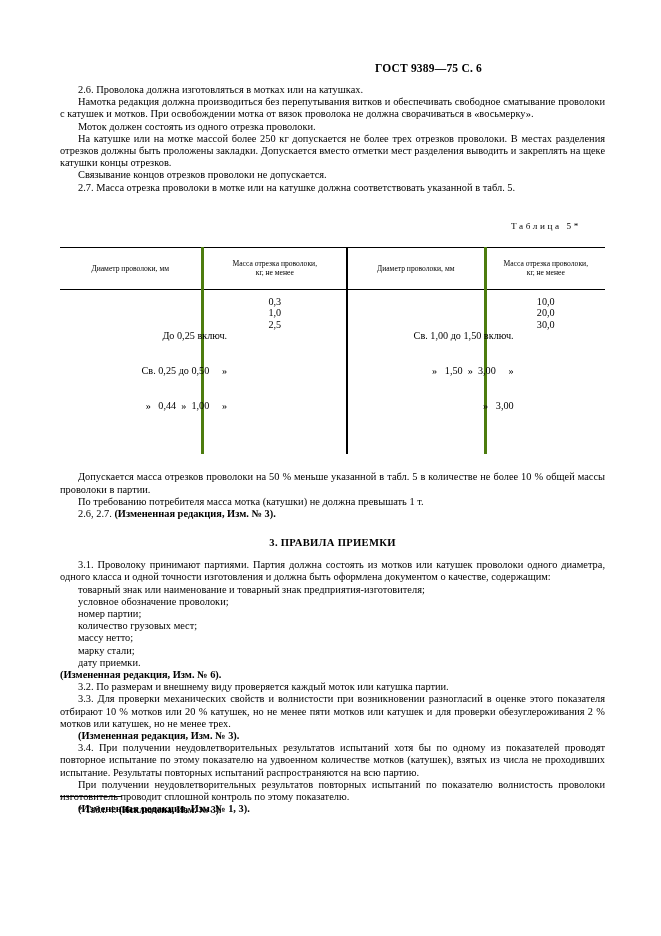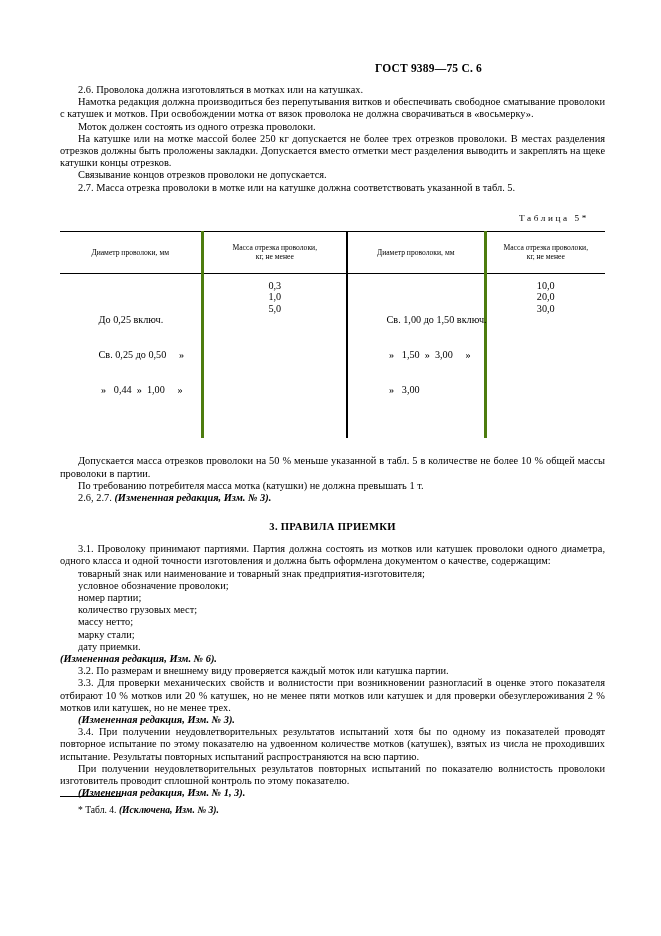--- a/index.html
+++ b/index.html
@@ -50,21 +50,21 @@
   }
   p.para.noindent { text-indent: 0; }
   p.para.listitem { text-indent: 18px; text-align: left; }
   .gap-md { height: 11px; }
   .gap-lg { height: 17px; }
 
   .tbl-caption {
     font-size: 9.2px;
     text-align: right;
     letter-spacing: 2.6px;
-    margin: 8px;
+    margin: 16px;
     padding-right: 8px;
   }
 
   table.data {
     width: 545px;
     border-collapse: collapse;
     margin-top: 3px;
     table-layout: fixed;
   }
   table.data thead th {
@@ -80,36 +80,36 @@
     line-height: 11.6px;
     padding: 6px 8px 8px 8px;
     vertical-align: top;
   }
   table.data .rule-top { border-top: 1.6px solid #000; }
   table.data .rule-mid { border-bottom: 1.6px solid #000; }
   table.data .vsep { border-left: 3px solid #4d7c0f; }
   table.data .vsep-thick { border-left: 2.4px solid #000; }
 
   .cell-range { text-align: left; white-space: pre; font-variant-numeric: tabular-nums; }
-  .cell-range .lines { display: inline-block; text-align: left; }
+  .cell-range .lines { display: inline-block; text-align: right; }
   .cell-range .l1 { display: block; }
-  .cell-range .l2 { display: block; }
+  .cell-range .l2 { display: block; margin-left: 43px; }
   .cell-range .l3 { display: block; }
   .cell-value { text-align: center; }
   .cell-value span { display: block; }
 
   h2.section {
     font-size: 10.6px;
     font-weight: bold;
     text-align: center;
     margin: 0;
     letter-spacing: 0.3px;
   }
 
-  .bold { font-weight: bold; font-style: italic; }
+  .bold { font-weight: bold; }
 
   .footnote-wrap {
     position: absolute;
     left: 60px;
     top: 796px;
     width: 545px;
   }
   .footnote-rule {
     width: 62px;
     height: 0;
@@ -169,21 +169,21 @@
           <td class="col1 cell-range">
             <span class="lines">
               <span class="l1">До 0,25 включ.</span>
               <span class="l2">Св. 0,25 до 0,50     »</span>
               <span class="l3"> »   0,44  »  1,00     »</span>
             </span>
           </td>
           <td class="cell-value vsep">
             <span>0,3</span>
             <span>1,0</span>
-            <span>5,0</span>
+            <span>2,5</span>
           </td>
           <td class="cell-range vsep-thick">
             <span class="lines">
               <span class="l1">Св. 1,00 до 1,50 включ.</span>
               <span class="l2"> »   1,50  »  3,00     »</span>
               <span class="l3"> »   3,00</span>
             </span>
           </td>
           <td class="cell-value vsep">
             <span>10,0</span>

